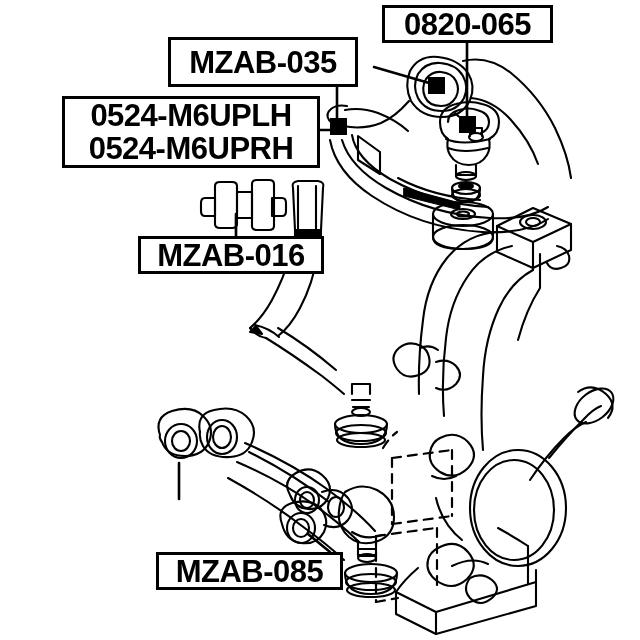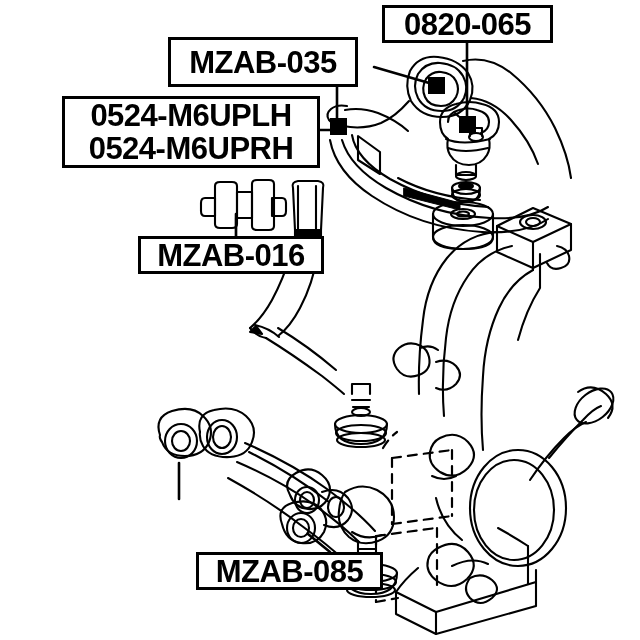--- a/index.html
+++ b/index.html
@@ -268,17 +268,17 @@
   <div class="callout cl-2line" style="left:62px; top:96px; width:258px; height:72px;">
     <span class="cl-text">0524-M6UPLH</span>
     <span class="cl-text">0524-M6UPRH</span>
   </div>
 
   <div class="callout cl-1line" style="left:90px; top:236px; width:186px; height:38px;margin-left:48px;">
     <span class="cl-text">MZAB-016</span>
   </div>
 
 
-  <div class="callout cl-1line" style="left:156px; top:552px; width:187px; height:38px;margin-left:40px;">
+  <div class="callout cl-1line" style="left:156px; top:552px; width:187px; height:38px;">
     <span class="cl-text">MZAB-085</span>
   </div>
 
 </div>
 
 </body></html>

